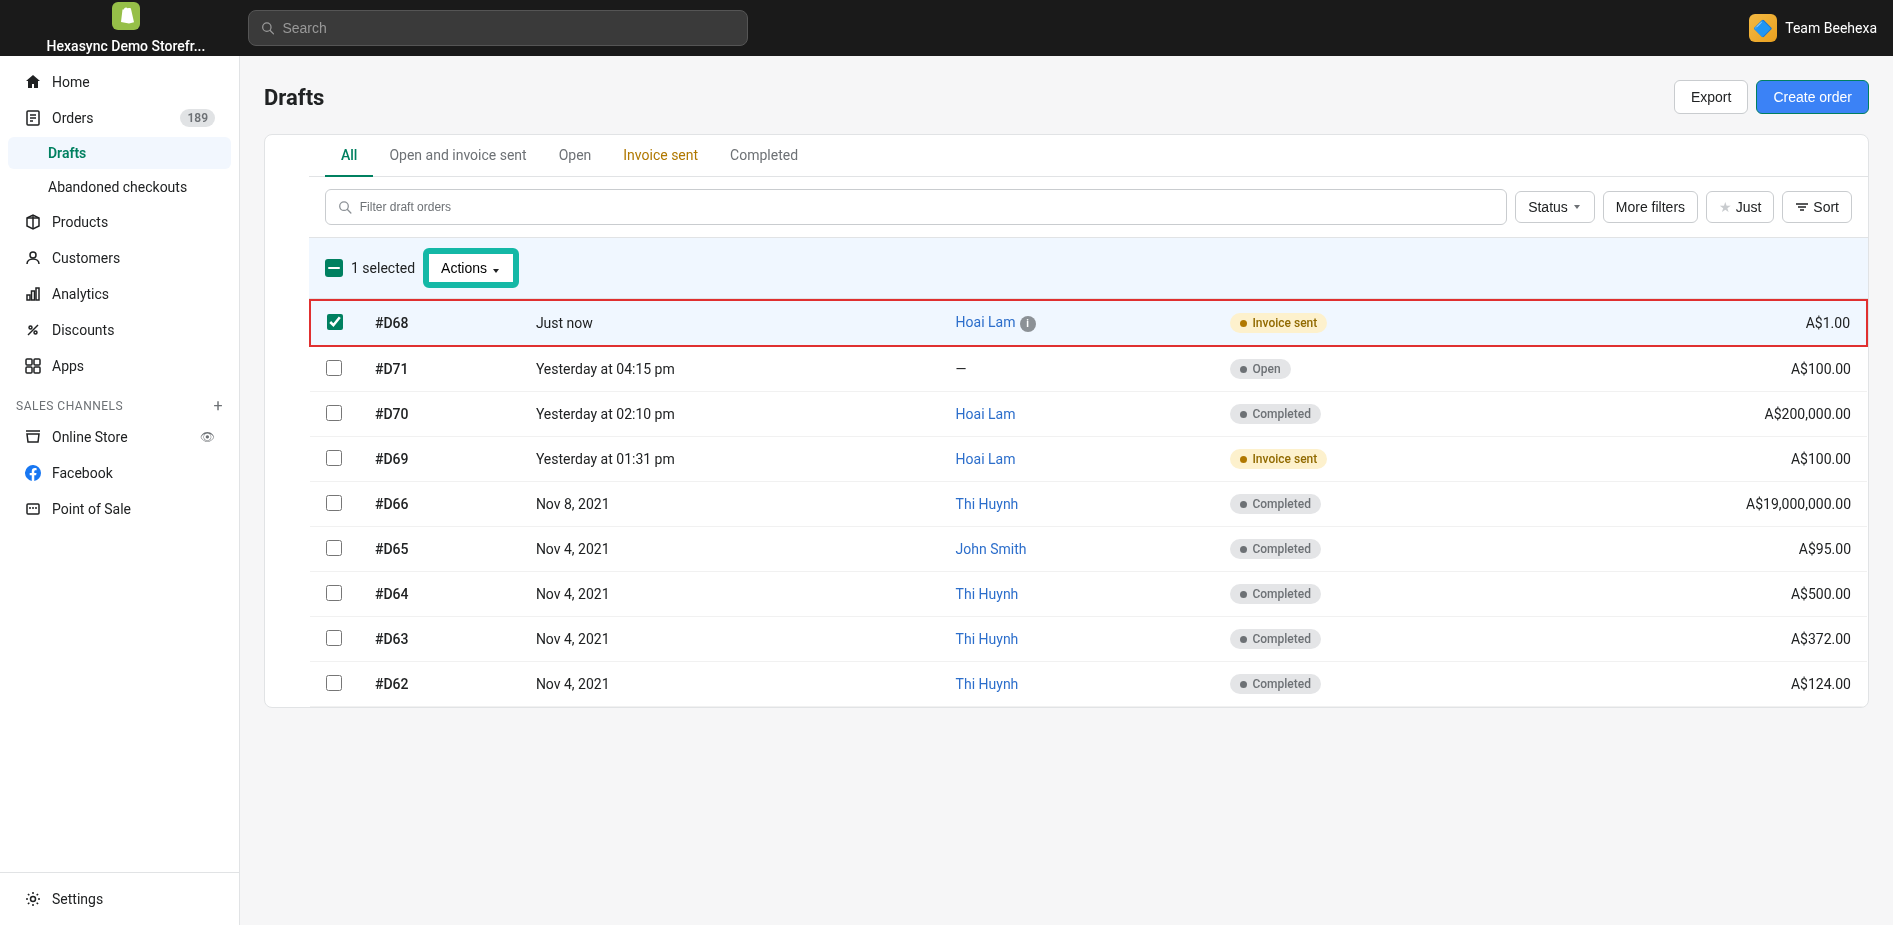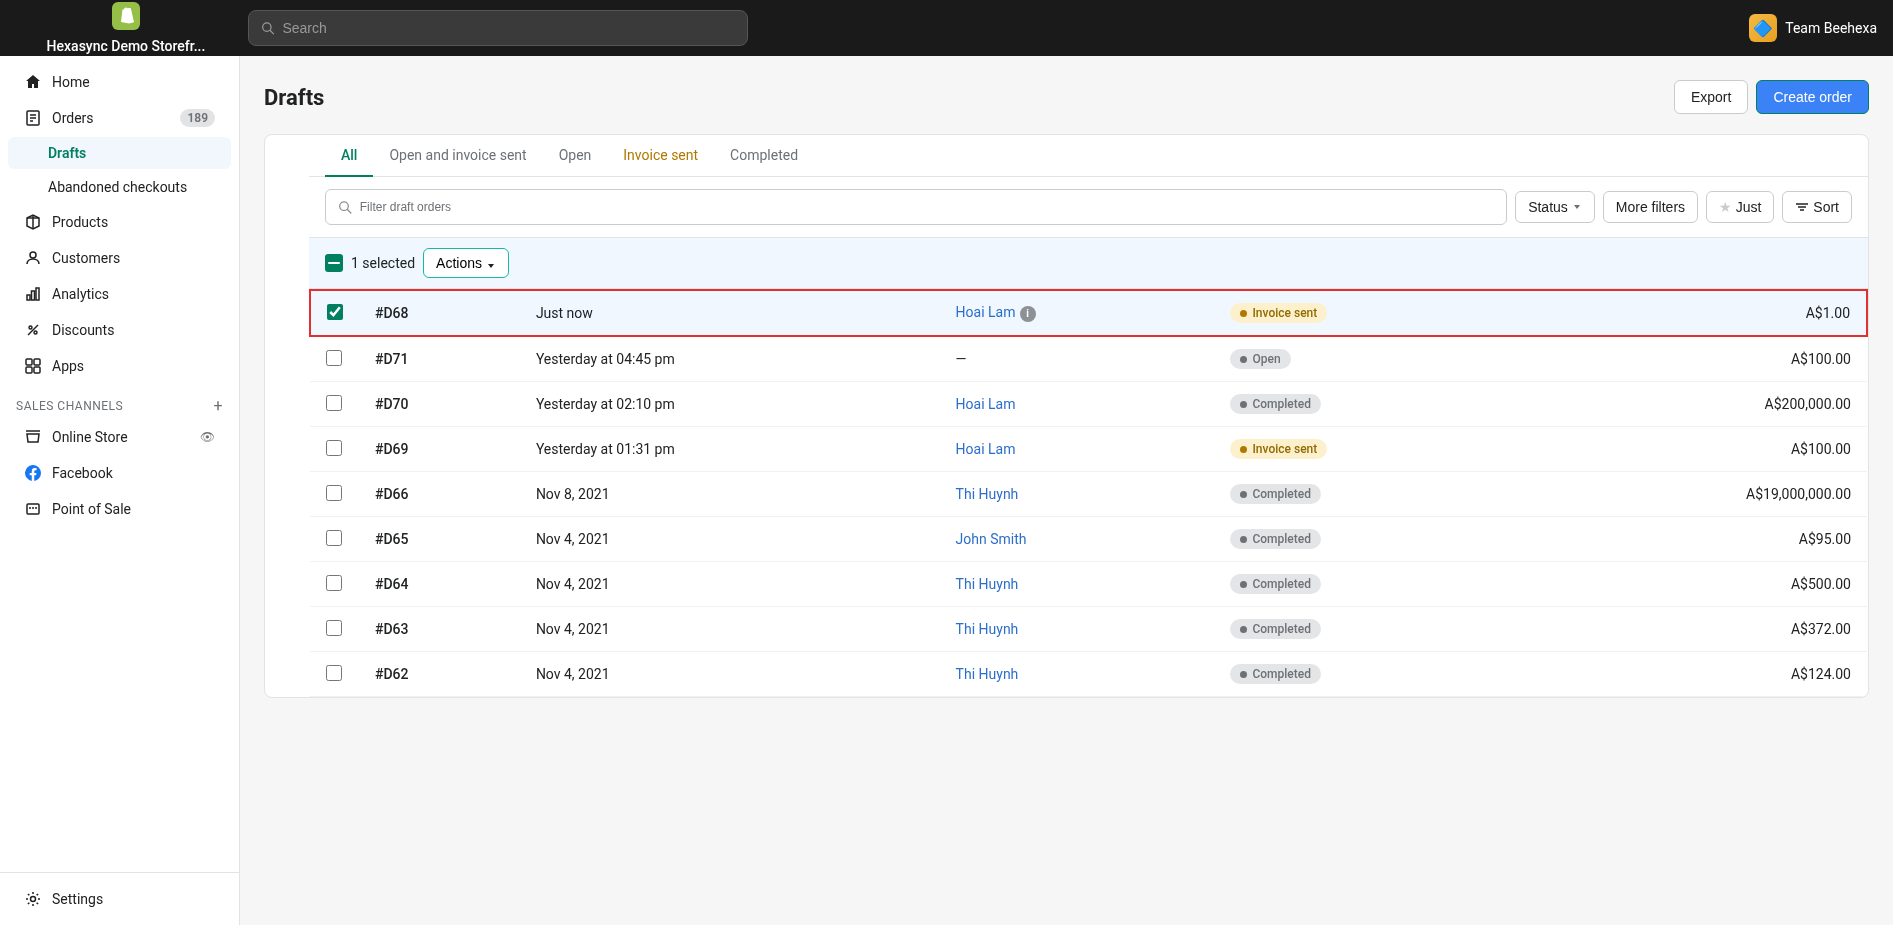--- a/index.html
+++ b/index.html
@@ -67,21 +67,21 @@
     .filter-search input { border: none; outline: none; font-size: 12px; width: 100%; color: #6d7175; }
     .filter-search input::placeholder { color: #6d7175; }
     .filter-btn { display: flex; align-items: center; gap: 4px; padding: 7px 12px; border: 1px solid #c9cccf; border-radius: 6px; background: #fff; cursor: pointer; font-size: 14px; color: #202223; white-space: nowrap; }
     .filter-btn .star { color: #c9cccf; }
 
     
     .bulk-bar { display: flex; align-items: center; gap: 8px; padding: 10px 16px; border-bottom: 1px solid #e1e3e5; background: #f0f7ff; }
     .bulk-checkbox { width: 18px; height: 18px; background: #008060; border-radius: 3px; display: flex; align-items: center; justify-content: center; flex-shrink: 0; }
     .bulk-checkbox svg { width: 12px; height: 12px; }
     .bulk-selected-text { font-size: 14px; color: #202223; }
-    .bulk-actions-btn { display: flex; align-items: flex-end; gap: 4px; padding: 6px 12px; border: 1px solid #14b8a6; border-radius: 6px; background: #fff; cursor: pointer; font-size: 14px; }
+    .bulk-actions-btn { display: flex; align-items: flex-end; gap: 4px; padding: 6px 12px; border: 6px solid #14b8a6; border-radius: 6px; background: #fff; cursor: pointer; font-size: 14px; }
 
     
     .table-wrap { overflow-x: auto; }
     table { width: 100%; border-collapse: collapse; }
     tbody tr { border-bottom: 1px solid #f1f1f1; }
     tbody tr.selected-row { background: #f0f7ff; border: 2px solid #e03030; }
     tbody td { padding: 12px 16px; font-size: 14px; color: #202223; }
     .order-id { font-weight: 500; color: #202223; }
     .customer-link { color: #2c6ecb; text-decoration: none; }
     .status-badge {
@@ -346,21 +346,21 @@
         Invoice sent
       </span>
     </td>
     <td class="amount">A$1.00</td>
   </tr>
               <tr>
     <td class="checkbox-cell">
       <input type="checkbox" style="">
     </td>
     <td class="order-id">#D71</td>
-    <td>Yesterday at 04:45 pm</td>
+    <td>Yesterday at 04:15 pm</td>
     <td><span>—</span></td>
     <td>
       <span class="status-badge status-open">
         <span class="status-dot dot-open"></span>
         Open
       </span>
     </td>
     <td class="amount">A$100.00</td>
   </tr>
               <tr>

